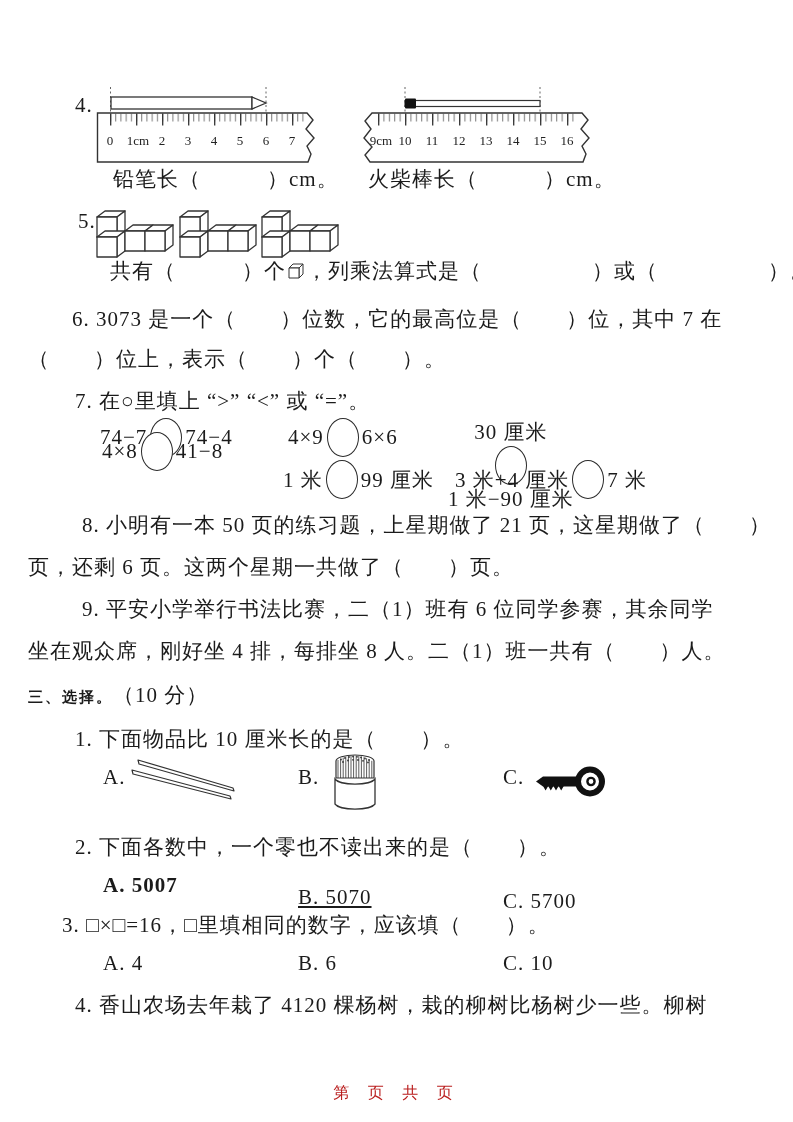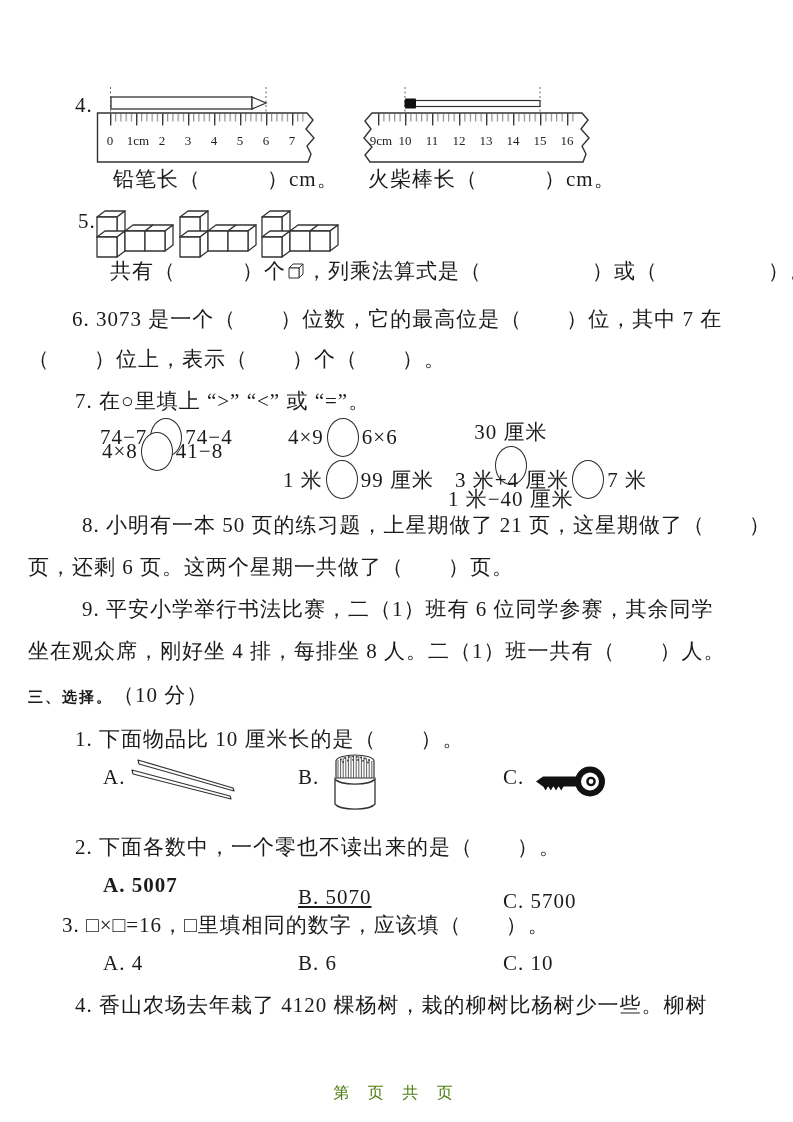--- a/index.html
+++ b/index.html
@@ -6,21 +6,21 @@
   .page{
     position:relative;width:793px;height:1122px;margin:0 auto;background:#fff;
     font-family:"Liberation Serif","DejaVu Serif",serif;color:#1b1b1b;overflow:hidden;
   }
   .line{position:absolute;font-size:21px;letter-spacing:1px;white-space:nowrap;line-height:26px;}
   .fig{position:absolute;}
   .cmpline{position:absolute;display:flex;align-items:center;font-size:21px;letter-spacing:1px;white-space:nowrap;}
   .cmp-circle{display:inline-block;width:30px;height:37px;border:1.6px solid #2b2b2b;border-radius:50%;margin:0 3px;background:#fff;}
   .sec-bold{font-family:"Liberation Sans","DejaVu Sans",sans-serif;font-weight:700;letter-spacing:2px;font-size:15px;}
   .footer{position:absolute;left:0;top:1083px;width:793px;text-align:center;
-    font-family:"Liberation Sans","DejaVu Sans",sans-serif;font-size:16px;letter-spacing:7px;color:#4d7c0f;}
+    font-family:"Liberation Sans","DejaVu Sans",sans-serif;font-size:16px;letter-spacing:7px;color:#b91c1c;}
   svg text{font-family:"Liberation Serif","DejaVu Serif",serif;fill:#222;}
   .cube-inline{vertical-align:-2px;margin:0 1px;}
 </style>
 </head>
 <body>
 
 <div class="page">
 
   <div class="line" style="left:75px;top:92px;">4.</div>
 
@@ -164,21 +164,21 @@
       <span>74−4</span>
   </div>
   <div class="cmpline" style="left:288px;top:418px;">
     <span>4×9</span>
       <span class="cmp-circle"></span>
       <span>6×6</span>
   </div>
   <div class="cmpline" style="left:448px;top:418px;flex-direction:column;">
     <span>30 厘米</span>
       <span class="cmp-circle"></span>
-      <span>1 米−40 厘米</span>
+      <span>1 米−90 厘米</span>
   </div>
   <div class="cmpline" style="left:102px;top:432px;">
     <span>4×8</span>
       <span class="cmp-circle"></span>
       <span>41−8</span>
   </div>
   <div class="cmpline" style="left:283px;top:460px;align-items:center;">
     <span>1 米</span>
       <span class="cmp-circle"></span>
       <span>99 厘米</span>

